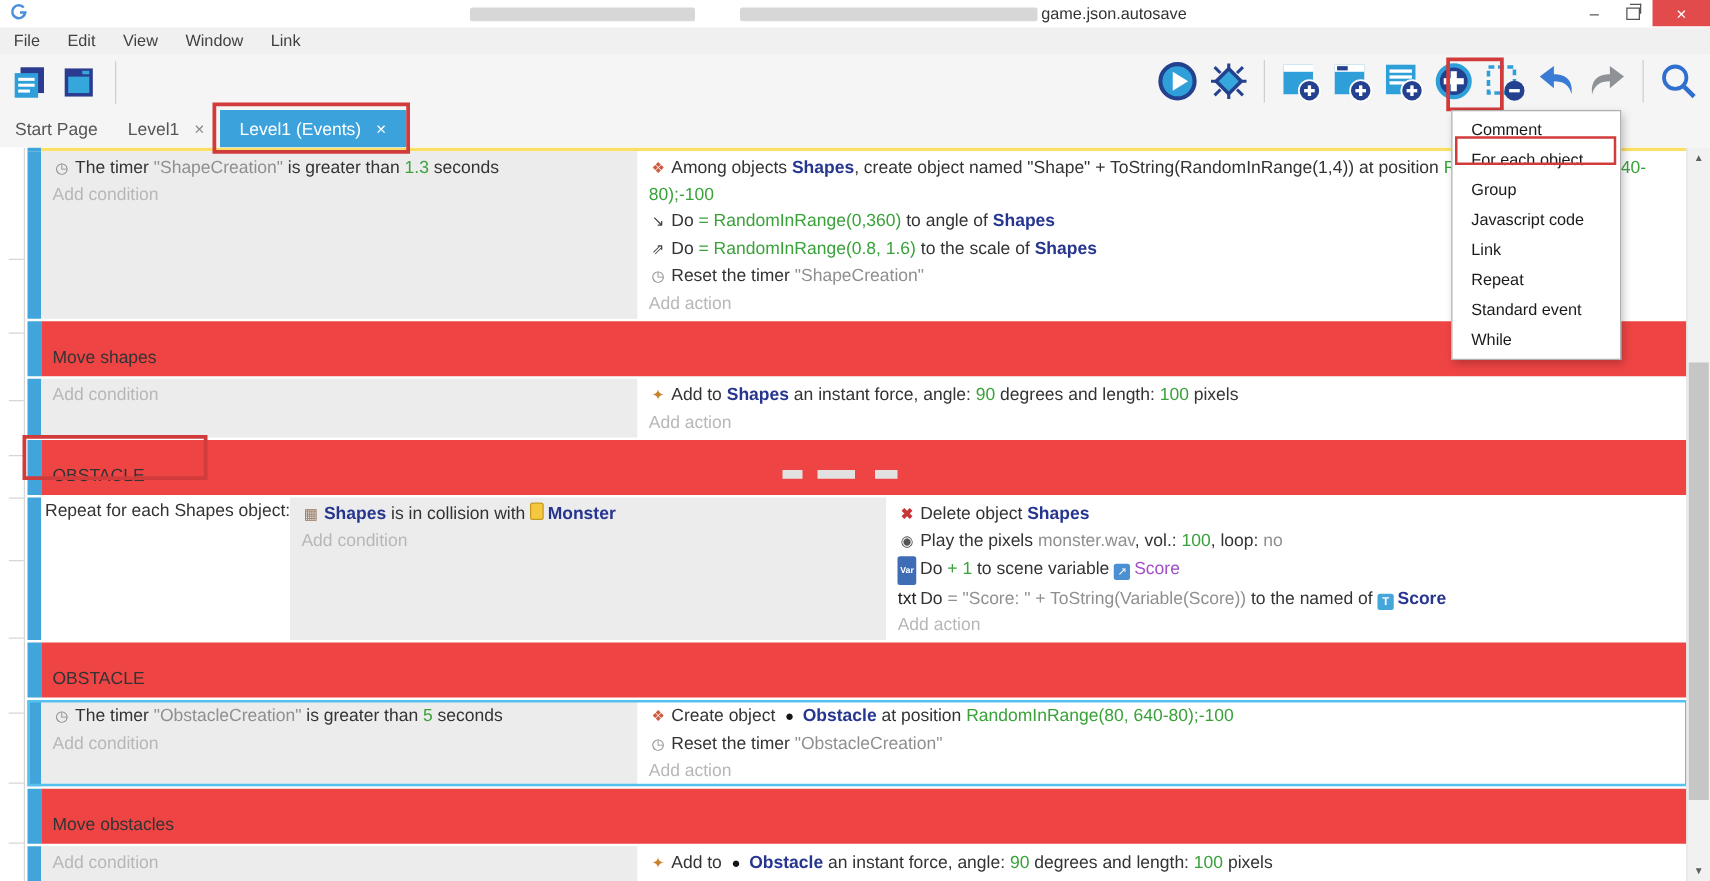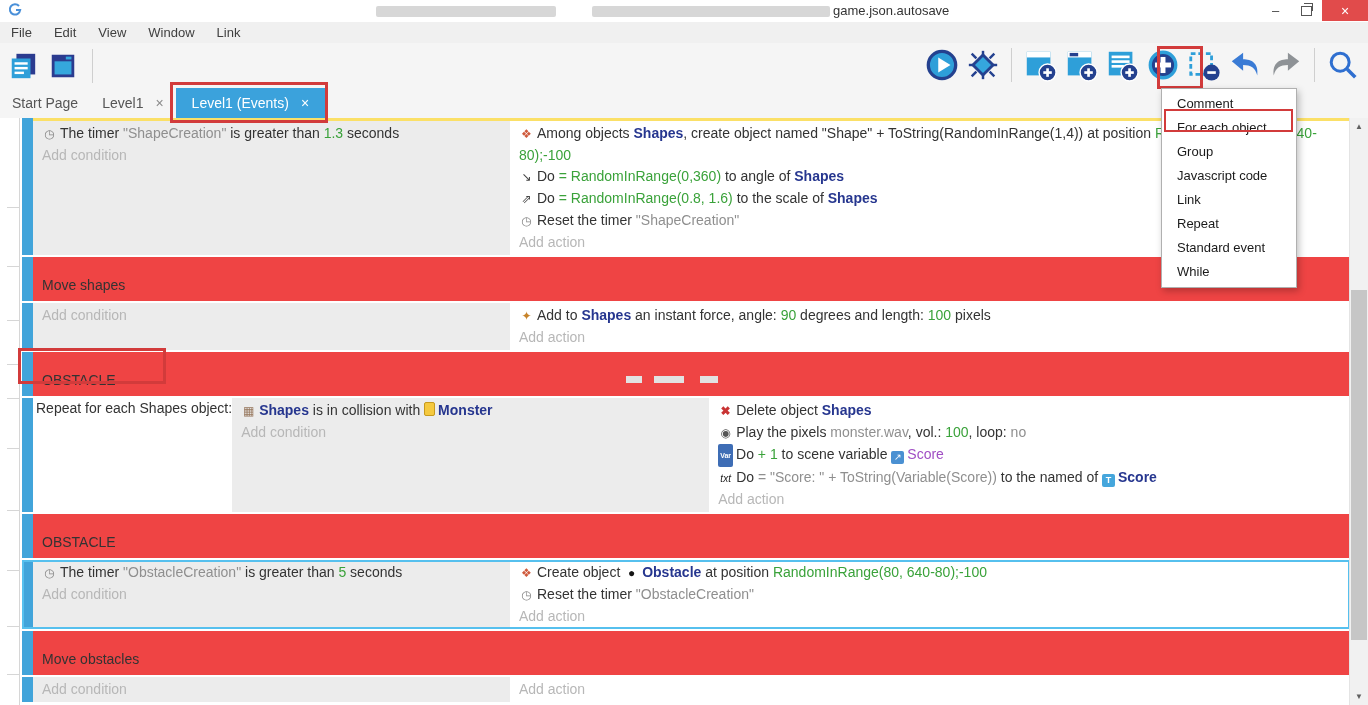--- a/index.html
+++ b/index.html
@@ -52,21 +52,21 @@
   .selected{outline:2px solid #56c0ee;outline-offset:-2px}
   .sg-g{color:#3aa23a}
   .sg-o{color:#26368f;font-weight:bold}
   .sg-q{color:#8f8f8f}
   .sg-p{color:#a04ec4}
   .sg-ph{color:#b7b7b7}
   .ic{display:inline-block;min-width:15px;margin-right:3px;text-align:center;font-size:12px}
   .ic-timer{color:#8a8a8a}.ic-create{color:#cf5a3c}.ic-angle,.ic-rotate,.ic-scale{color:#444}
   .ic-force{color:#c7832a}.ic-delete{color:#c93434;font-weight:bold}.ic-sound{color:#555}
   .ic-zorder{color:#79aedd}.ic-collision{color:#96765c}.ic-obstacle{color:#151515}
-  .ic-txt{font-style:italic;font-size:10px;color:#222}
+  .ic-txt{font-size:14px;color:#222}
   .bx{display:inline-block;border-radius:2px;margin-right:3px;vertical-align:-1px;text-align:center}
   .bx-var{background:#3e6db5;color:#fff;font-size:7px;font-weight:bold;padding:1px 2px;vertical-align:1px}
   .bx-monster{width:9px;height:12px;background:#f5c93f;border:1px solid #c79a1e}
   .bx-scenevar{width:13px;height:13px;background:#4a90d2;color:#fff;font-size:9px;line-height:13px}
   .bx-textobj{width:13px;height:13px;background:#45a6dc;color:#fff;font-size:9px;font-weight:bold;line-height:13px}
   
   .vscroll{position:absolute;right:0;top:118px;bottom:0;width:18px;background:#f1f1f1;border-left:1px solid #e4e4e4}
   .sarrow{position:absolute;left:0;width:18px;height:15px;display:flex;align-items:center;justify-content:center;font-size:8px;color:#606060}
   .sarrow.up{top:1px}.sarrow.down{bottom:1px}
   .sthumb{position:absolute;left:1px;right:1px;top:172px;height:350px;background:#c6c6c6}
@@ -313,20 +313,21 @@
       <div class="block">
         <div class="bar"></div>
         <div class="comment">Move obstacles</div>
       </div>
       <div class="block">
         <div class="bar"></div>
         <div class="cond">
           <div class="line"><span class="sg-ph">Add condition</span></div>
         </div>
         <div class="acts">
+          <div class="line"><span class="ic ic-force">✦</span><span class="sg-t">Add to </span><span class="ic ic-obstacle">●</span><span class="sg-o">Obstacle</span><span class="sg-t"> an instant force, angle: </span><span class="sg-g">90</span><span class="sg-t"> degrees and length: </span><span class="sg-g">100</span><span class="sg-t"> pixels</span></div>
           <div class="line"><span class="sg-ph">Add action</span></div>
         </div>
       </div>
     </div>
 <div class="tick" style="top: 89px;"></div>
     <div class="tick" style="top: 148px;"></div>
     <div class="tick" style="top: 202px;"></div>
     <div class="tick" style="top: 246px;"></div>
     <div class="tick" style="top: 280px;"></div>
     <div class="tick" style="top: 330px;"></div>

